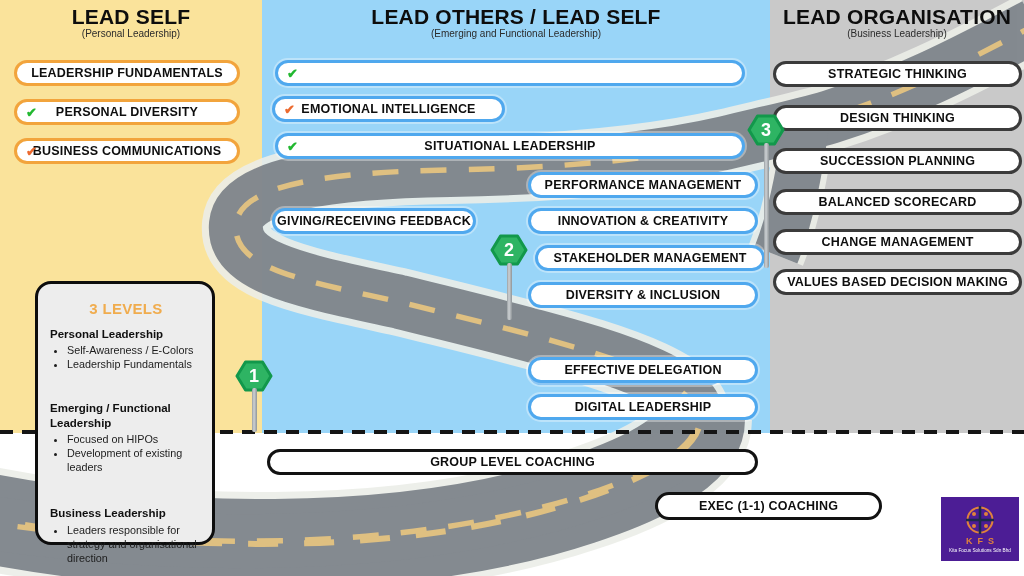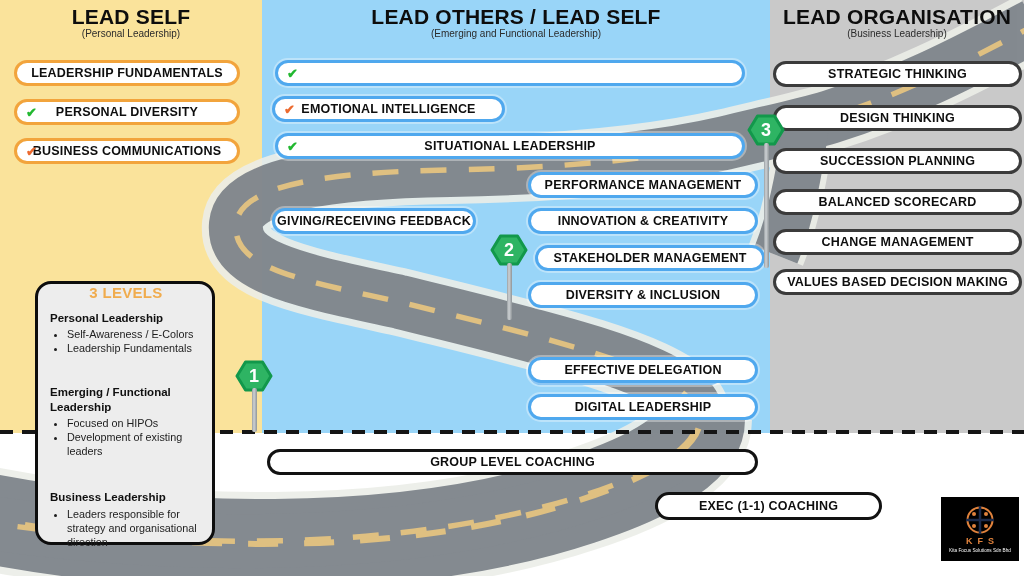--- a/index.html
+++ b/index.html
@@ -34,29 +34,29 @@
   
   .marker{position:absolute;z-index:3;}
   .post{position:absolute;width:5px;background:linear-gradient(90deg,#9aa0a3,#cdd1d4 40%,#8f9598);
         border-radius:2px;z-index:3;}
   .hex{position:absolute;width:38px;height:34px;}
   .mnum{position:absolute;width:38px;height:34px;display:flex;align-items:center;justify-content:center;
         color:#ffffff;font-weight:700;font-size:18px;}
   
   .levels{position:absolute;left:35px;top:281px;width:180px;height:264px;background:#EDEDED;
           border:3.5px solid #0d0d0d;border-radius:16px;box-sizing:border-box;
-          padding:0 10px 8px 12px;z-index:4;}
+          padding:16px 10px 8px 12px;z-index:4;}
   .lv-title{color:#F0AC4E;font-weight:700;font-size:15px;text-align:center;margin-bottom:10px;letter-spacing:.3px;}
   .lv-head{font-weight:700;font-size:11.5px;color:#101010;line-height:1.25;}
   .lv-list{margin:2px 0 0 0;padding-left:17px;}
   .lv-list li{font-size:10.8px;color:#1d1d1d;line-height:1.3;}
   .lv-gap1{margin-top:30px;}
   .lv-gap2{margin-top:32px;}
   
-  .logo{position:absolute;left:941px;top:497px;width:78px;height:64px;background:#000000;z-index:3;
+  .logo{position:absolute;left:941px;top:497px;width:78px;height:64px;background:#4c1d95;z-index:3;
         display:flex;flex-direction:column;align-items:center;justify-content:center;}
   .logo-kfs{color:#E0823C;font-weight:700;font-size:9px;letter-spacing:5px;padding-left:5px;margin-top:1px;}
   .logo-name{color:#ffffff;font-size:6px;white-space:nowrap;width:100px;text-align:center;
              transform:scale(0.78);transform-origin:50% 50%;margin-top:1px;}
 </style>
 </head>
 <body>
 
 <div class="canvas">
 

